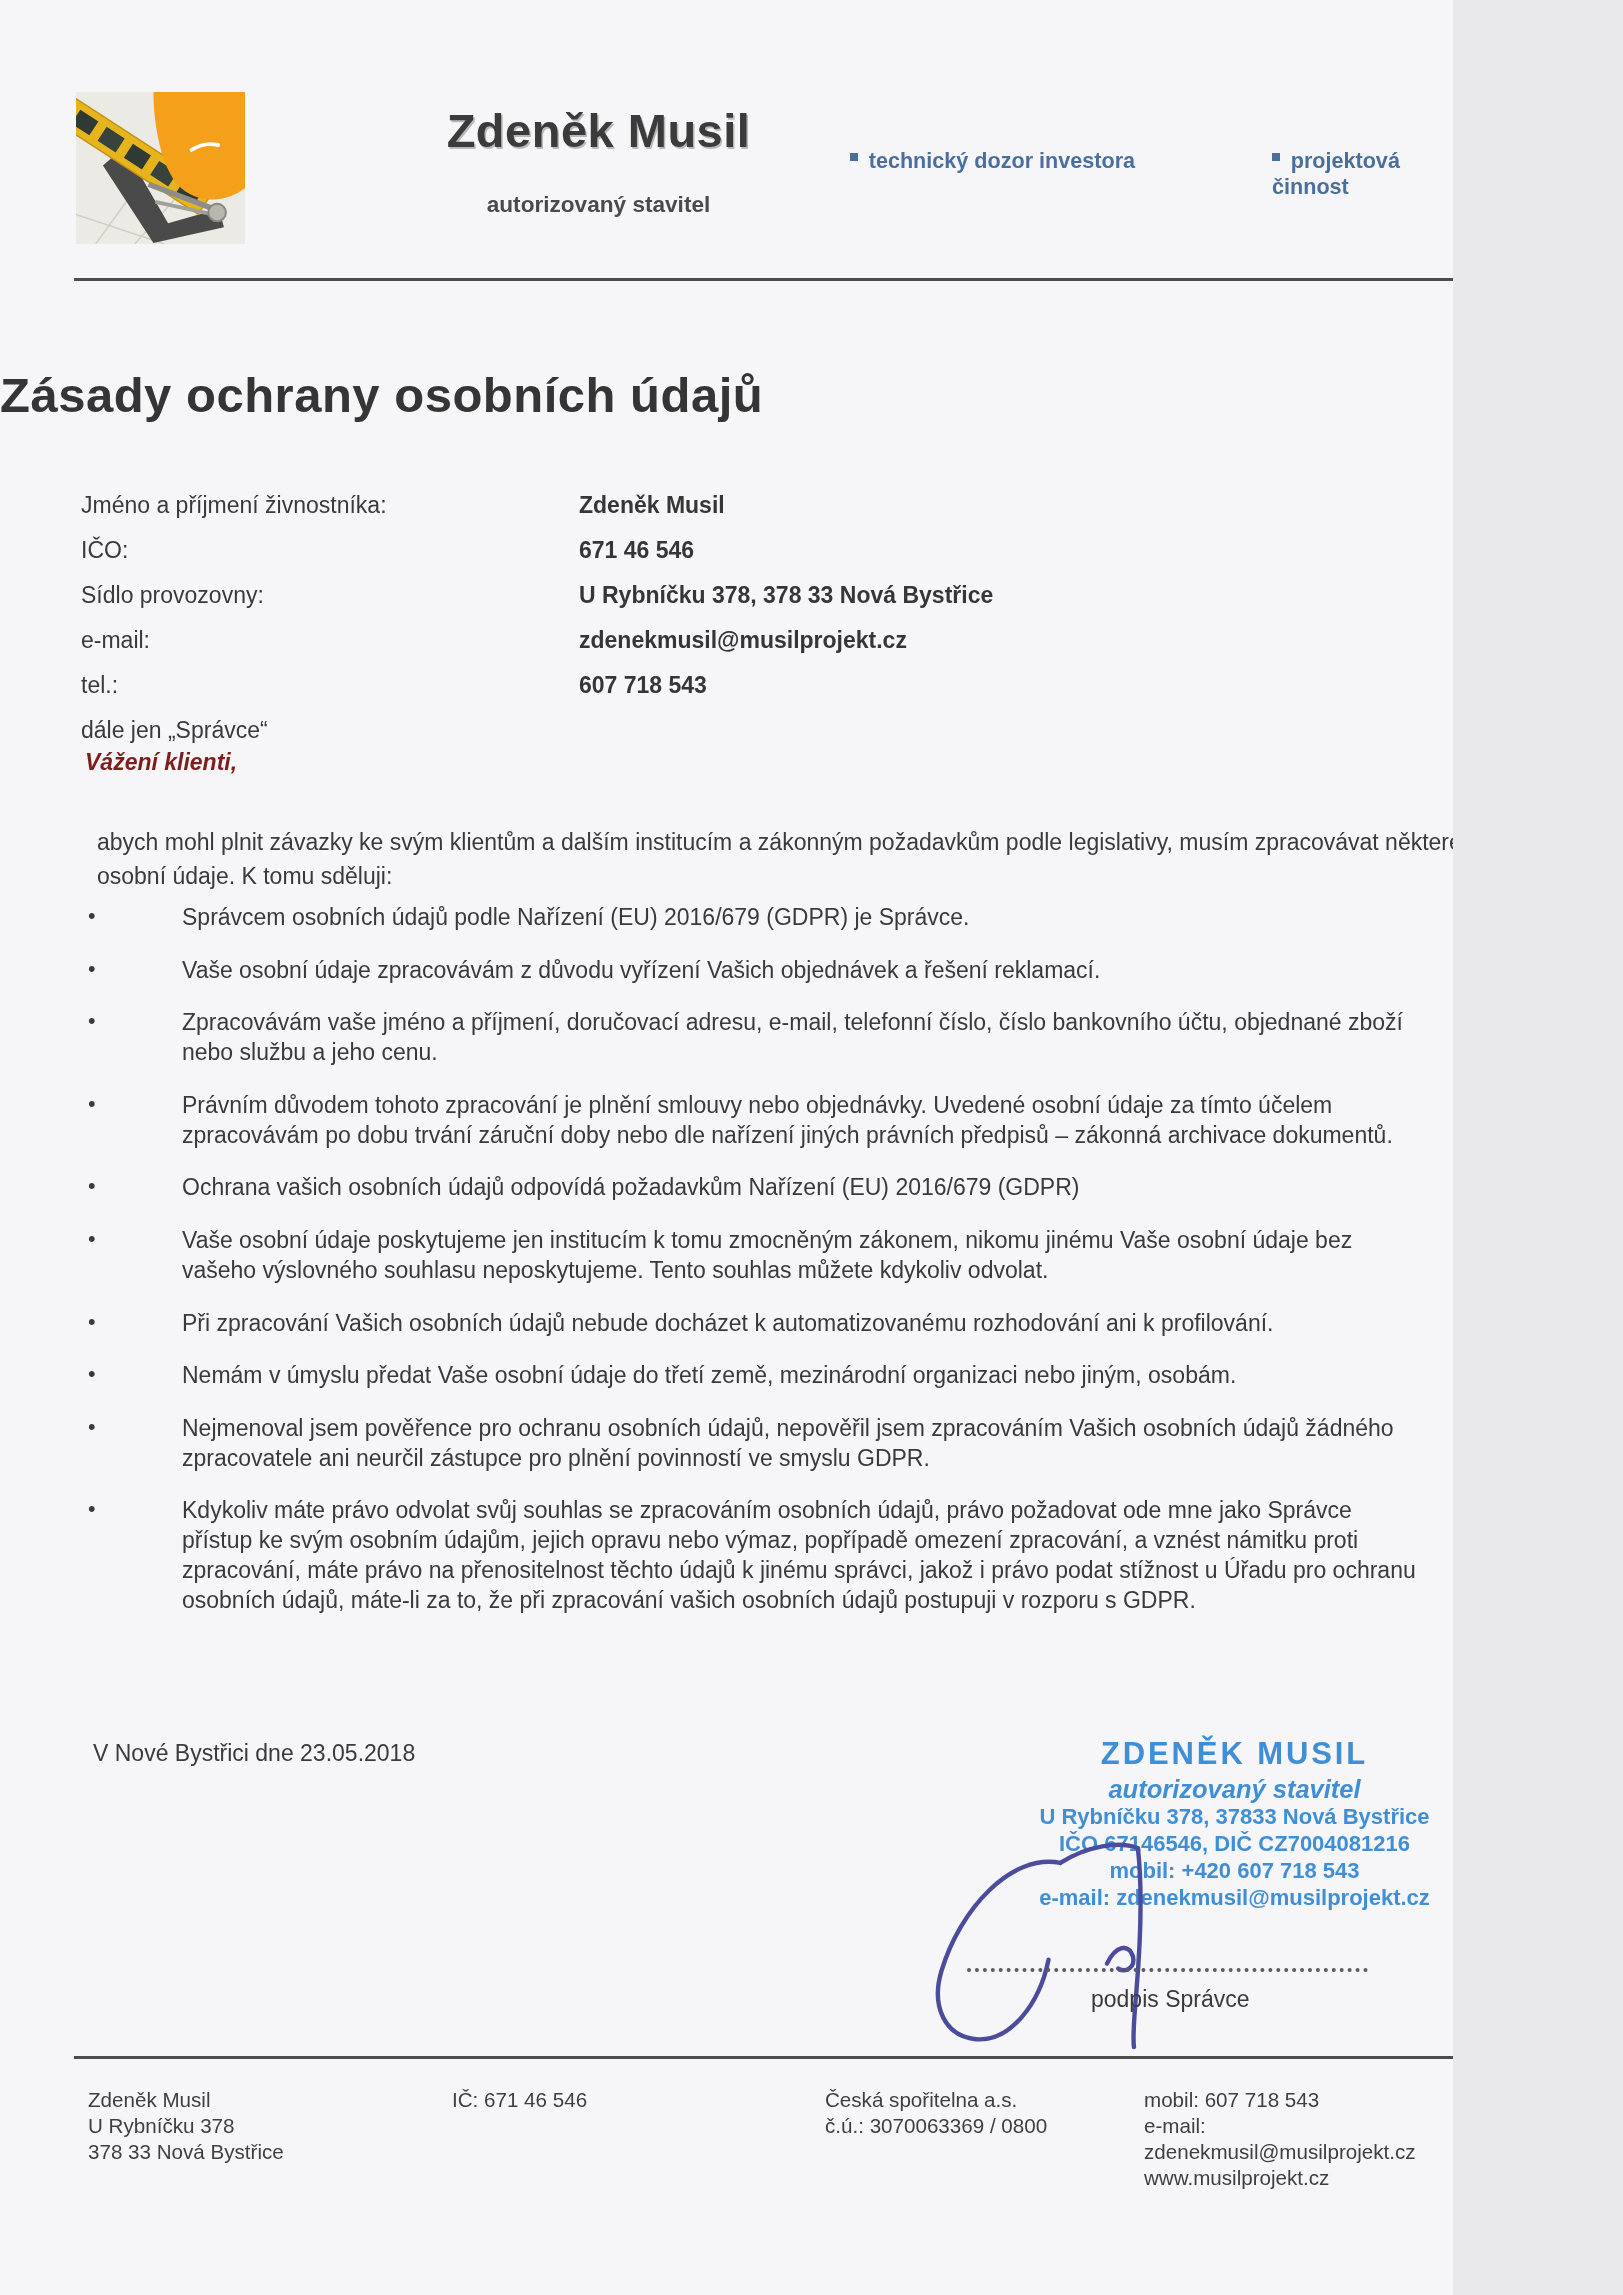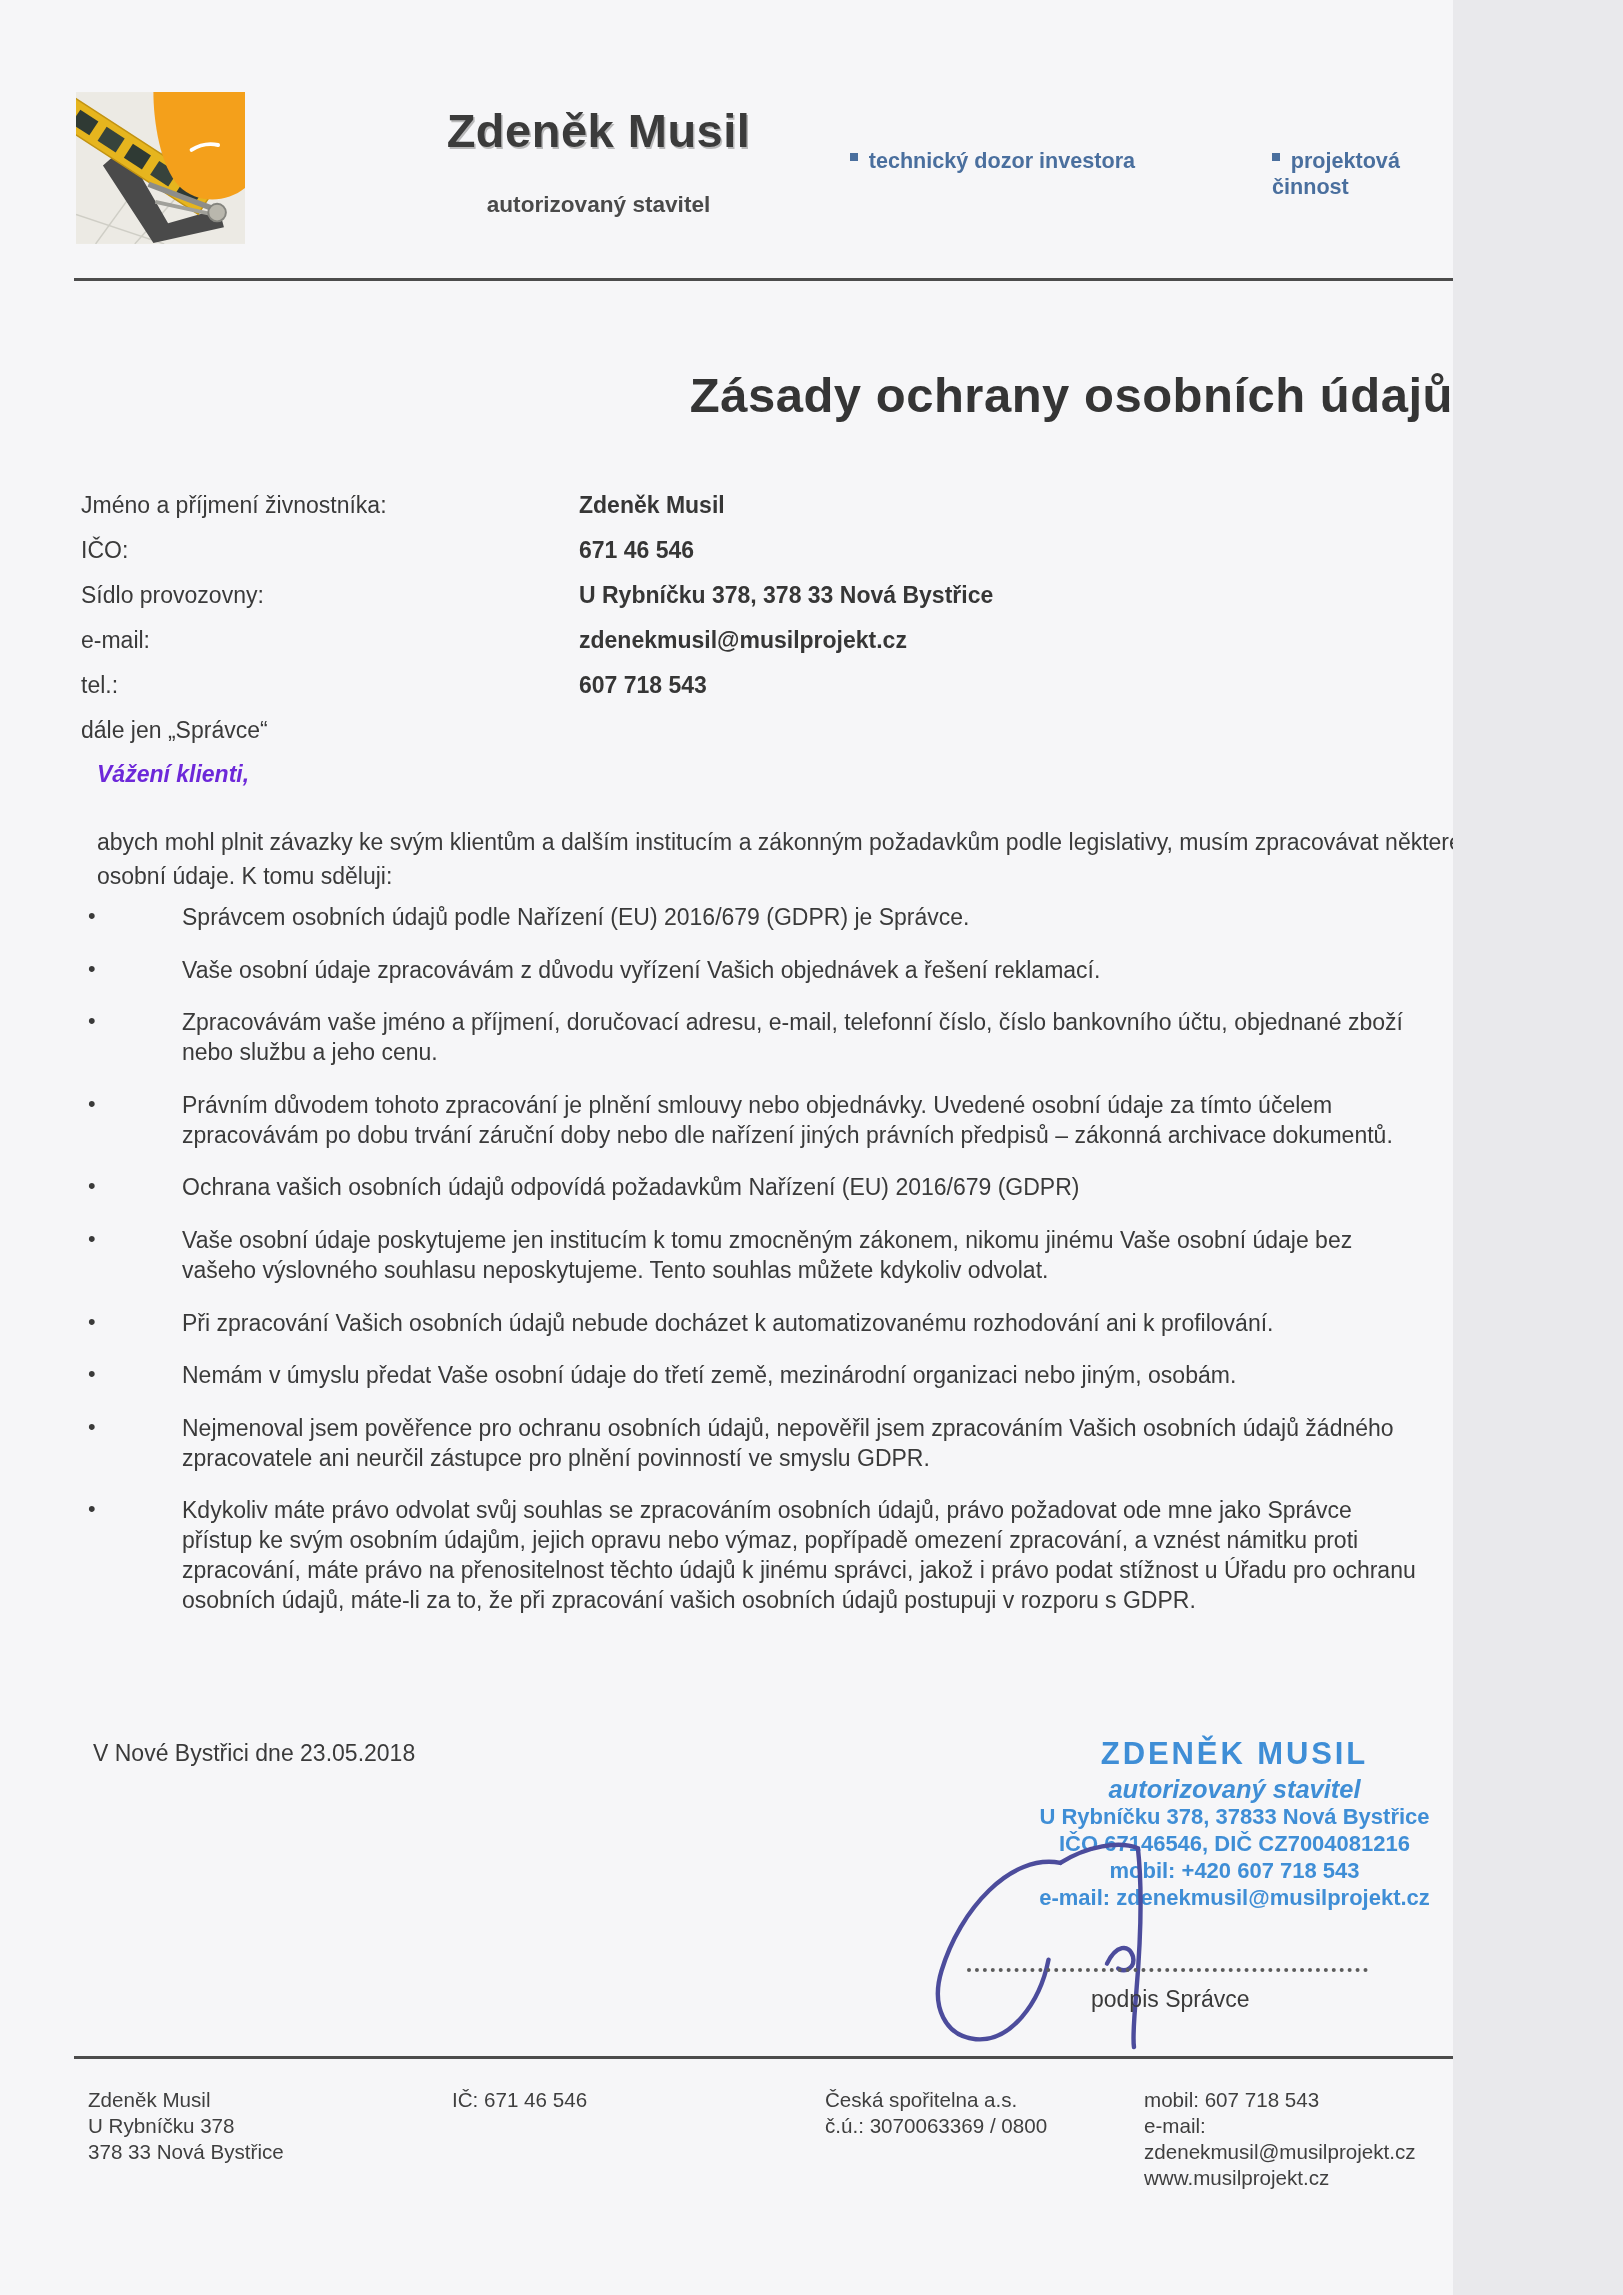--- a/index.html
+++ b/index.html
@@ -24,30 +24,30 @@
   .service .sq{display:inline-block;width:7.9px;height:7.9px;background:#4a6f9e;
     margin-right:10.8px;vertical-align:6.9px;}
   .service-1{left:850px;}
   .service-2{left:1272px;}
 
   .rule{position:absolute;left:74px;width:1477px;background:#4c4c4c;}
   .rule-top{top:278px;height:3.4px;}
   .rule-bottom{top:2056px;height:2.9px;}
 
   
-  .doc-title{position:absolute;left:0;top:367px;width:100%;text-align:right;
+  .doc-title{position:absolute;left:0;top:367px;width:100%;text-align:left;
     font-size:49px;font-weight:bold;color:#353535;margin:0;letter-spacing:0.5px;}
 
   
   .info{position:absolute;left:81px;top:483px;font-size:23px;line-height:45px;}
   .info .lbl{display:inline-block;width:498px;}
   .info .val{font-weight:bold;color:#363636;}
 
-  .salutation{position:absolute;left:81px;top:745px;margin:16px;
-    font-size:23px;font-weight:bold;font-style:italic;color:#6d28d9;}
+  .salutation{position:absolute;left:81px;top:745px;margin:4px;
+    font-size:23px;font-weight:bold;font-style:italic;color:#7f1d1d;}
   .intro{position:absolute;left:81px;top:809px;margin:16px;width:1453px;
     font-size:23px;line-height:34px;}
 
   
   .bullets{position:absolute;left:81px;top:902px;margin:0;padding:0;
     list-style:none;width:1345px;}
   .bullets li{position:relative;padding-left:101px;margin-bottom:22.6px;
     font-size:23px;line-height:30px;}
   .bullets li::before{content:"•";position:absolute;left:6.9px;top:-1px;
     font-size:21.6px;color:#3a3a3a;}

